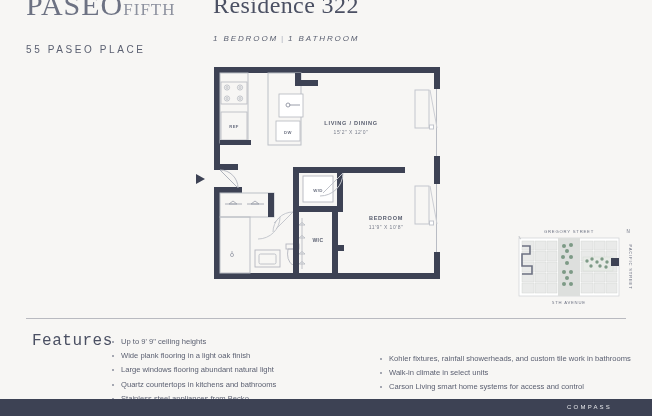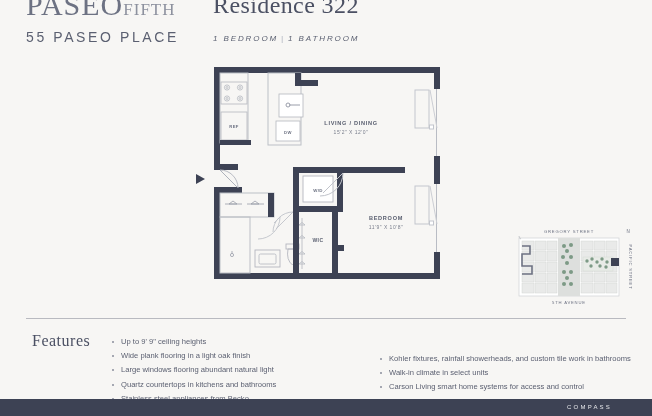--- a/index.html
+++ b/index.html
@@ -15,21 +15,21 @@
 
   
   .brand{position:absolute;left:26px;top:-10px;}
   .brand-logo{
     font-family:"Liberation Serif", serif;
     font-size:30px;letter-spacing:1px;color:#6d7283;
     white-space:nowrap;line-height:30px;font-weight:400;
   }
   .brand-logo .fifth{font-size:17px;letter-spacing:1px;color:#8d919e;}
   .brand-sub{
-    margin-top:4px;font-size:14px;letter-spacing:2.6px;
+    margin-top:19px;font-size:10px;letter-spacing:2.6px;
     color:#5b6071;white-space:nowrap;
   }
   .res{position:absolute;left:213px;top:-10px;}
   .res-title{
     font-family:"Liberation Serif", serif;
     font-size:24px;color:#4b5063;letter-spacing:.4px;line-height:30px;
     white-space:nowrap;
   }
   .res-sub{
     margin-top:14px;font-size:8px;letter-spacing:1.9px;color:#5b6071;
@@ -48,21 +48,21 @@
 
   
   .divider{
     position:absolute;left:26px;top:318px;width:600px;height:1px;
     background:#b9bac0;
   }
 
   
   .feat-title{
     position:absolute;left:32px;top:332px;
-    font-family:Liberation Serif, serif;
+    font-family:Liberation Mono, monospace;
     font-size:16px;color:#4b5063;letter-spacing:.5px;
   }
   .feat-col{position:absolute;font-size:7.6px;line-height:11.6px;color:#5a5f70;}
   .feat-col.left{left:112px;top:336px;width:260px;}
   .feat-col.right{left:380px;top:328px;width:270px;margin-top:25px;}
   .feat-item{
     position:relative;padding-left:9px;margin-bottom:2.6px;white-space:nowrap;
   }
   .feat-item:before{
     content:"";position:absolute;left:0;top:5px;

